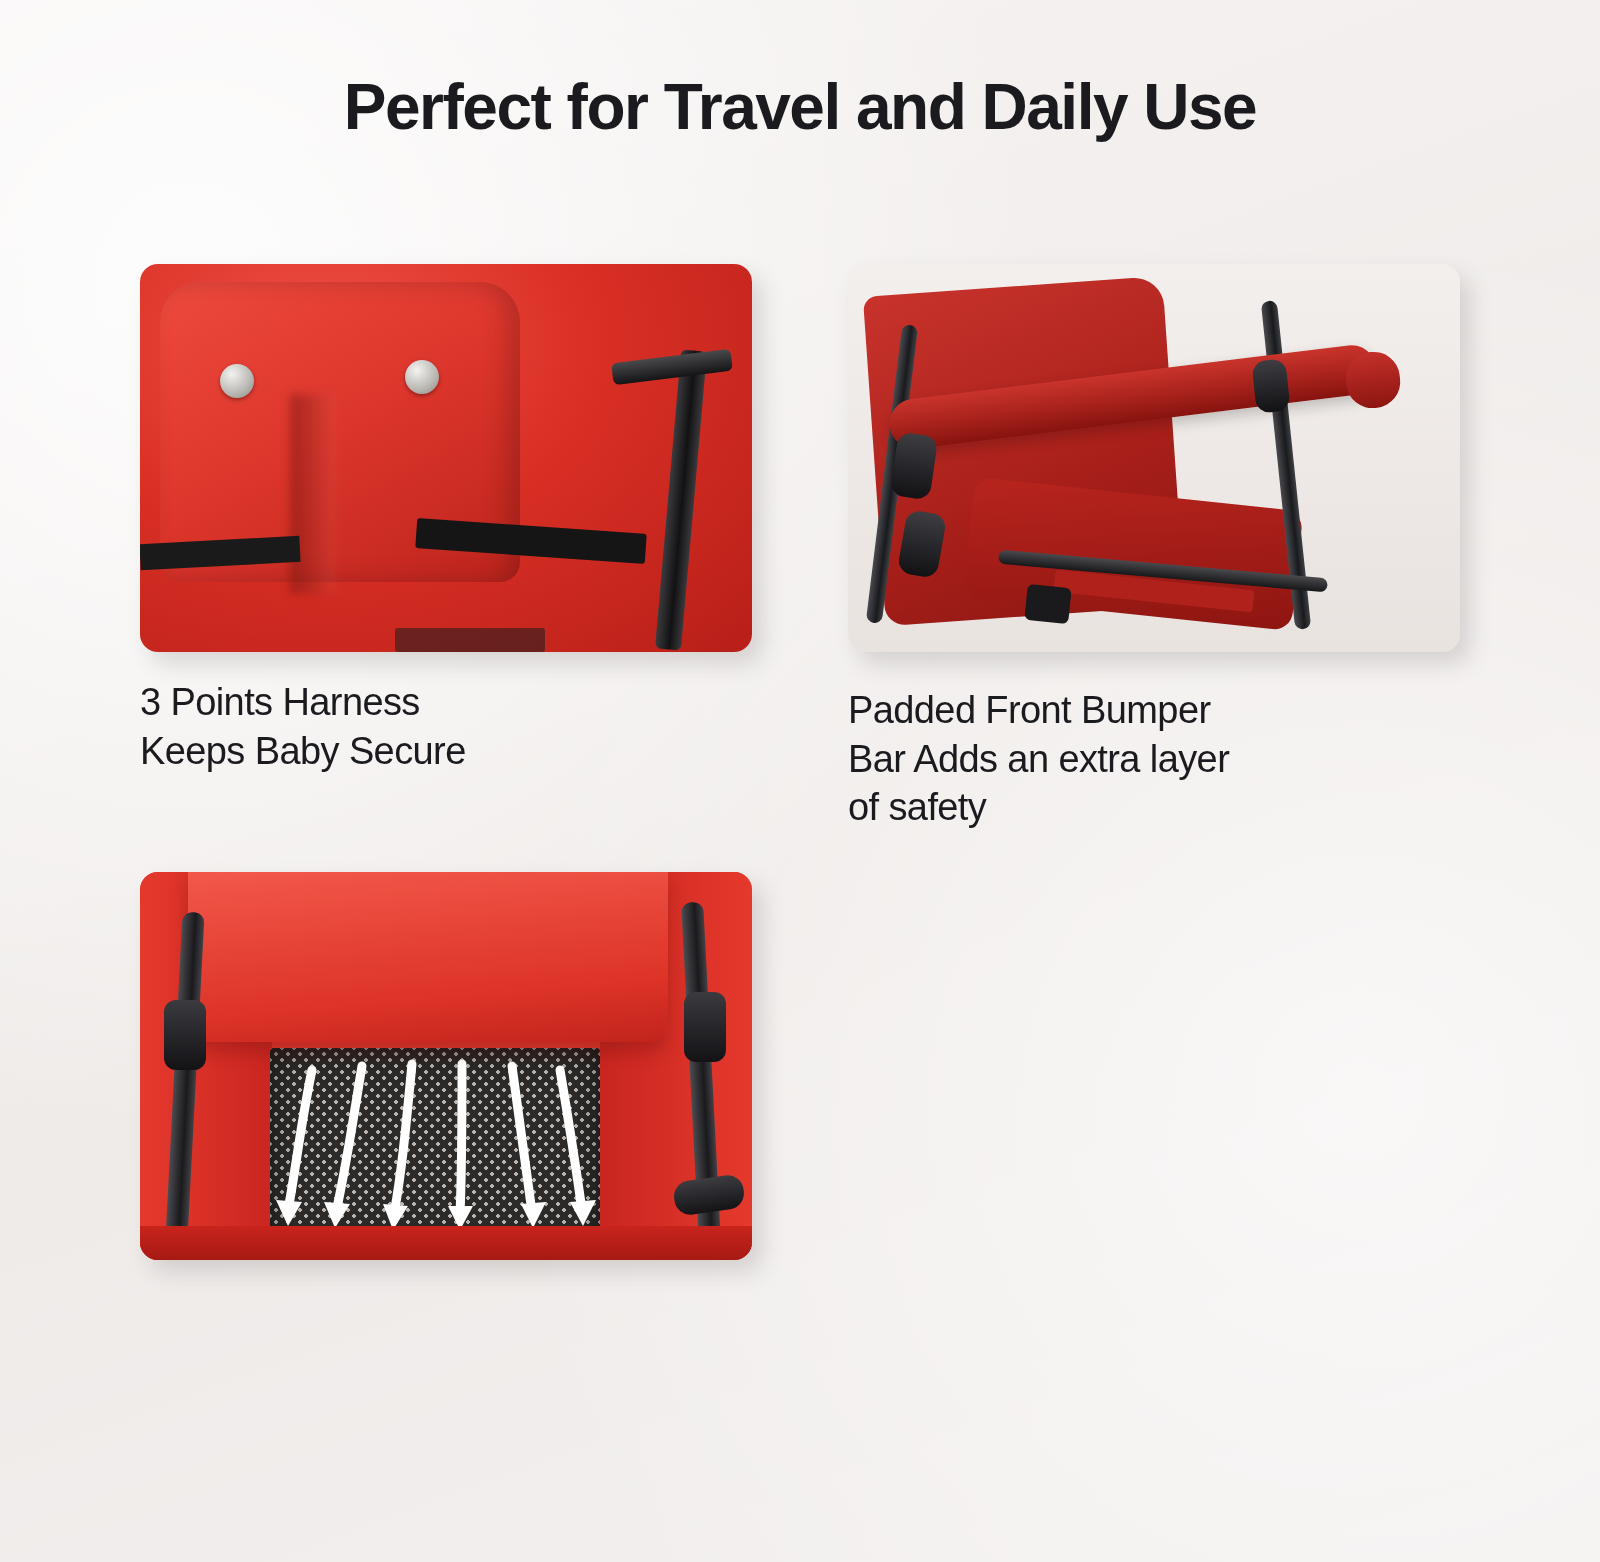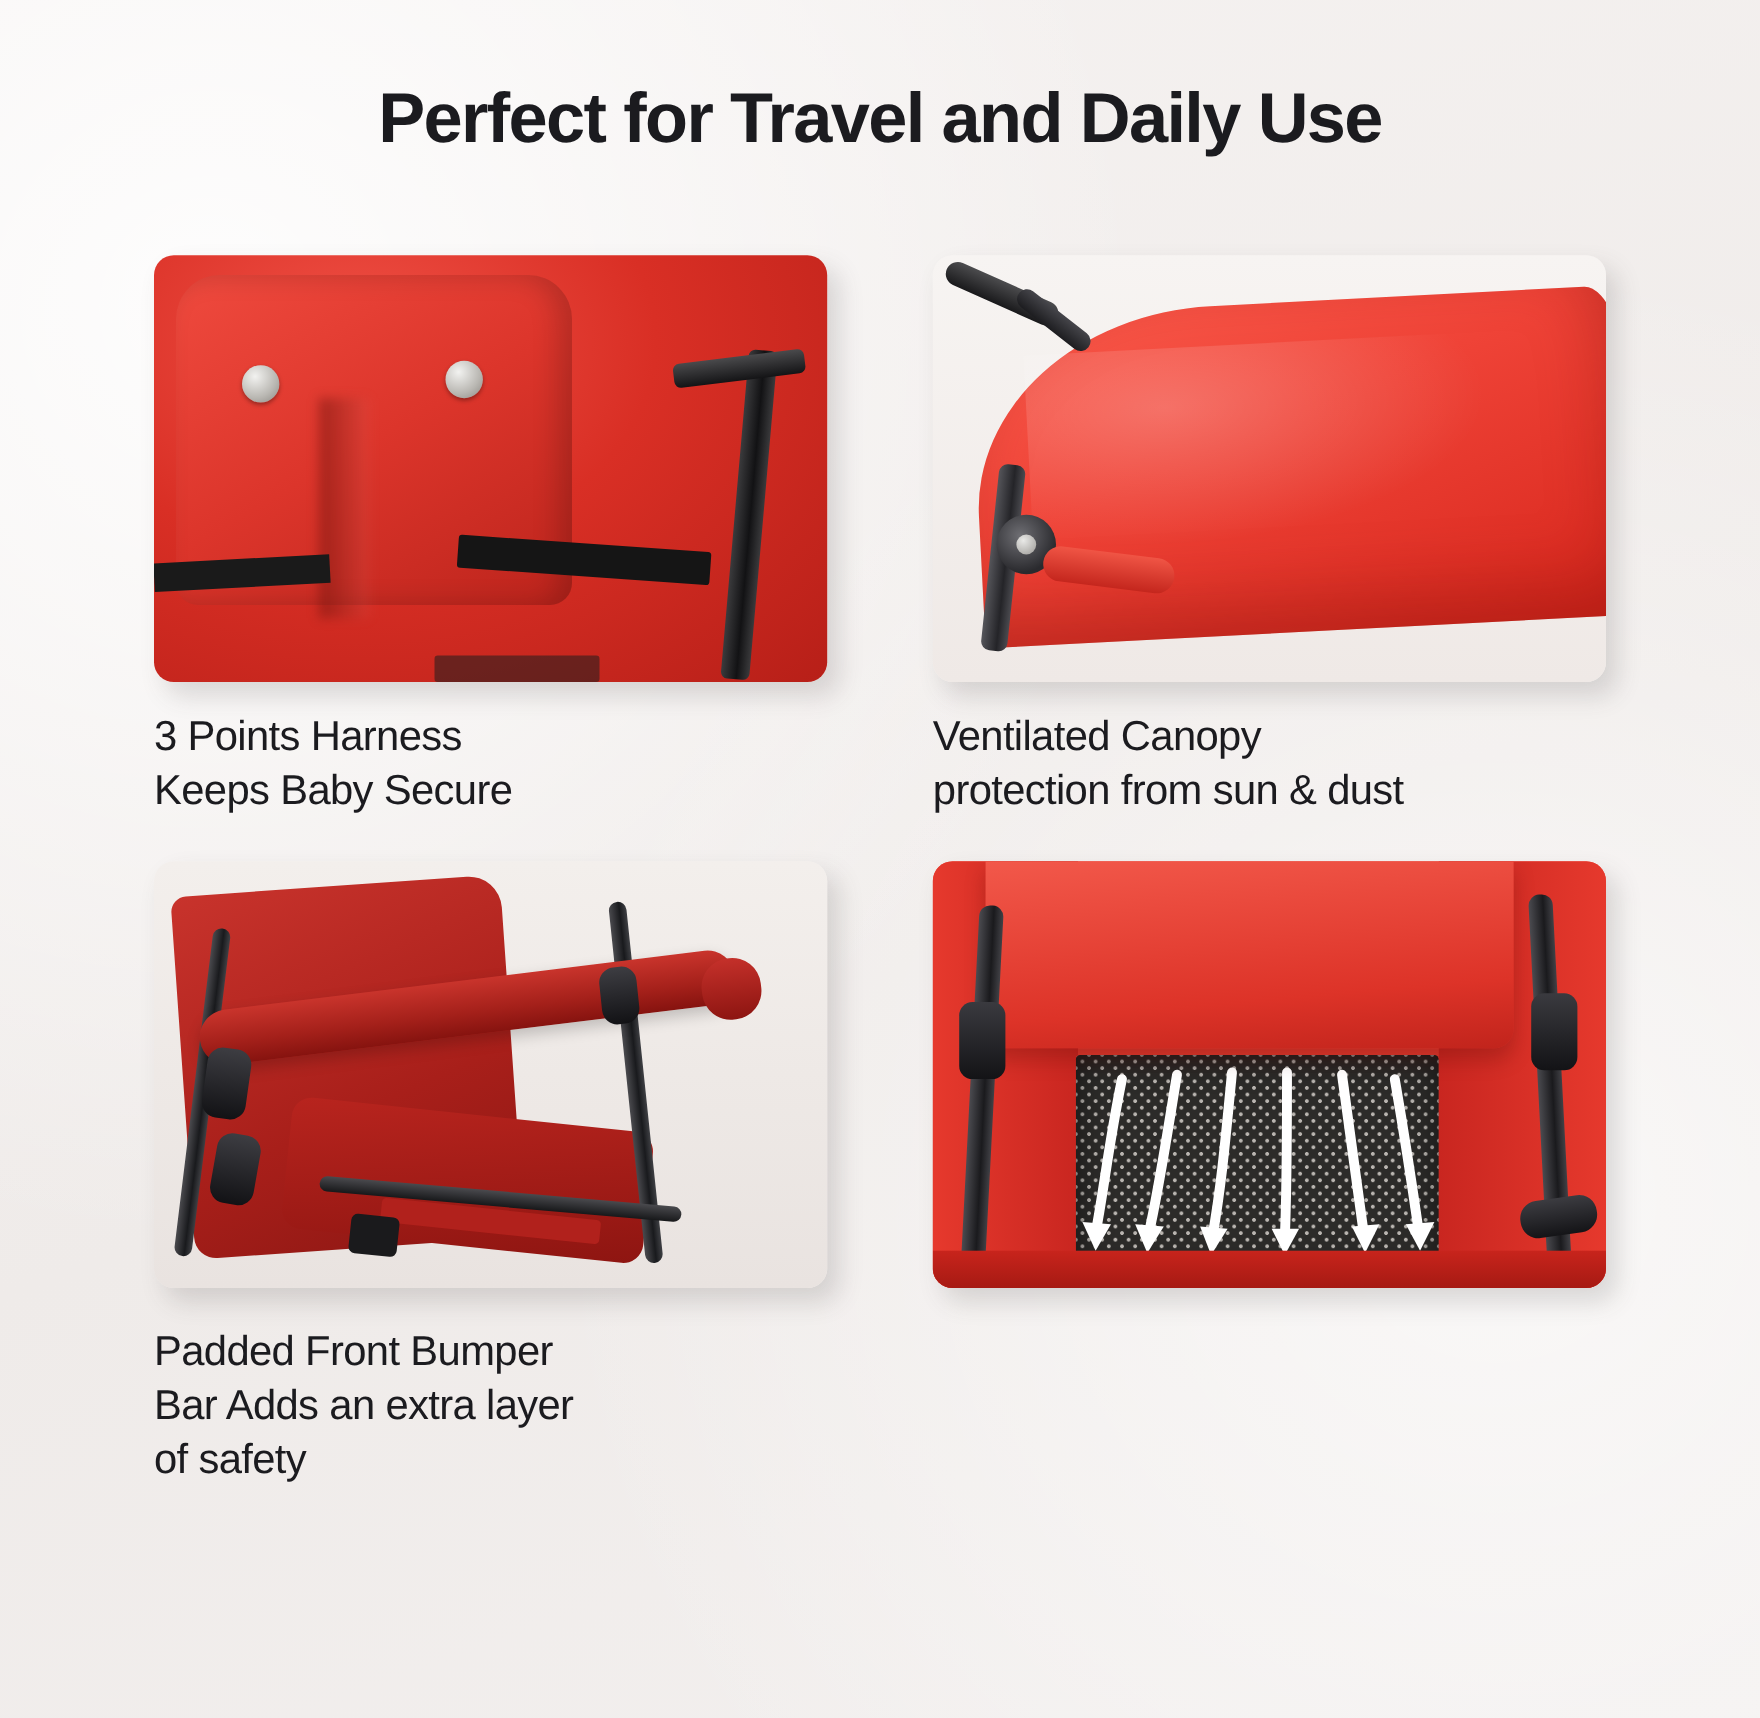--- a/index.html
+++ b/index.html
@@ -35,21 +35,21 @@
     left: 0;
     width: 1600px;
     text-align: center;
     font-size: 64px;
     font-weight: bold;
     color: #1b1b1f;
     letter-spacing: -1.5px;
   }
   .grid {
     position: absolute;
-    top: 232px;
+    top: 264px;
     left: 140px;
     width: 1320px;
     display: grid;
     grid-template-columns: 612px 612px;
     grid-column-gap: 96px;
     grid-row-gap: 40px;
   }
   .cell {
     position: relative;
   }
@@ -403,32 +403,20 @@
         <div class="strapL"></div>
         <div class="strapR"></div>
         <div class="frameV"></div>
         <div class="frameH"></div>
         <div class="tag"></div>
       </div>
       <div class="caption">3 Points Harness
 Keeps Baby Secure</div>
     </div>
 
-    <div class="cell">
-      <div class="photo p2">
-        <div class="canopy"></div>
-        <div class="barTop"></div>
-        <div class="barTop2"></div>
-        <div class="tube"></div>
-        <div class="hinge"></div>
-        <div class="clamp"></div>
-      </div>
-      <div class="caption">Ventilated Canopy
-protection from sun &amp; dust</div>
-    </div>
 
     <div class="cell row2">
       <div class="photo p3">
         <div class="seatback"></div>
         <div class="seatbase"></div>
         <div class="tubeA"></div>
         <div class="tubeB"></div>
         <div class="tubeC"></div>
         <div class="bar"></div>
         <div class="barEnd"></div>

